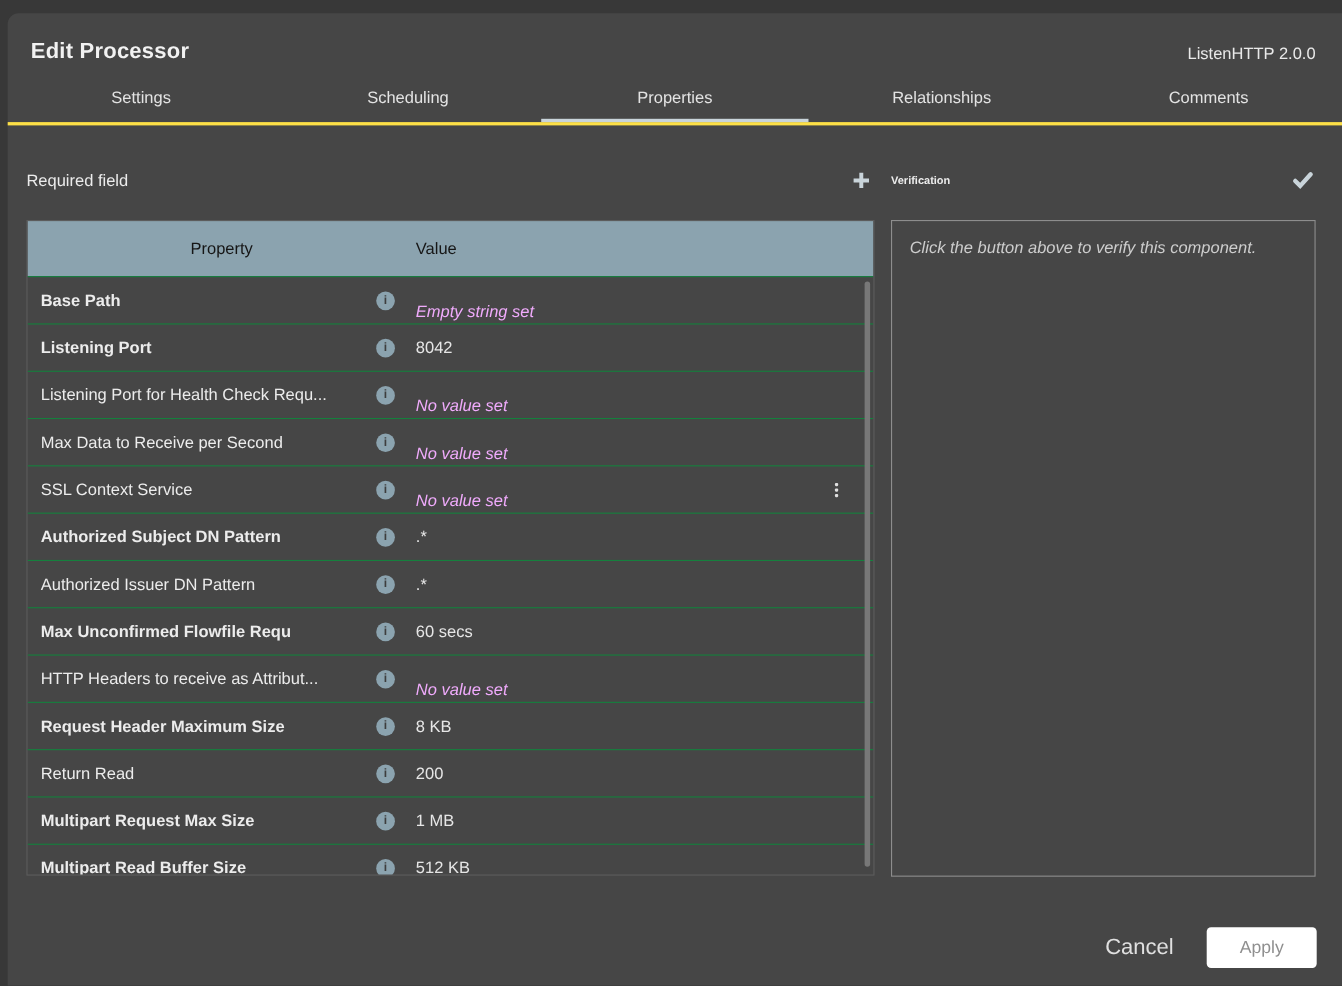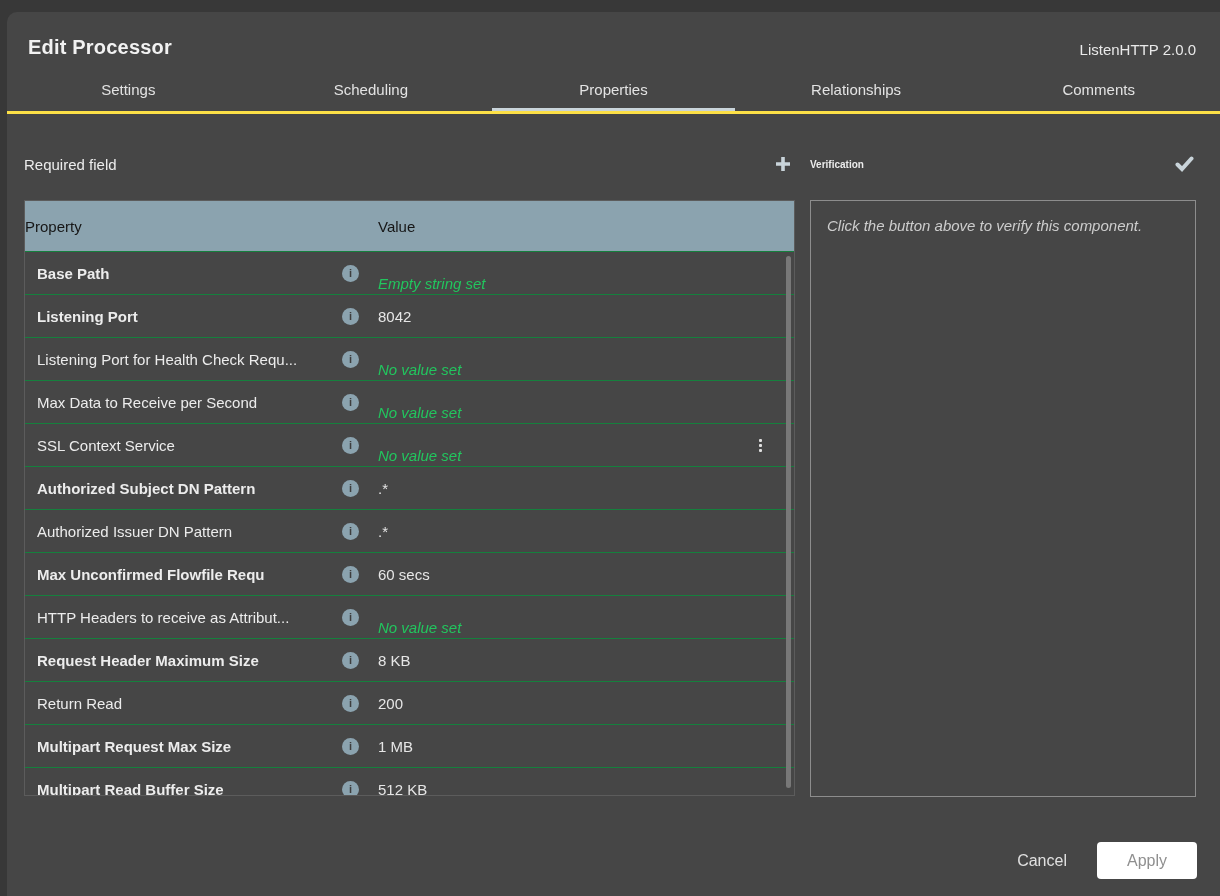--- a/index.html
+++ b/index.html
@@ -65,21 +65,21 @@
     border: 1px solid #5c5c5c;
     overflow: hidden;
   }
   .prop-table-header {
     display: flex; align-items: center;
     height: 50px;
     background: #8ba3af;
     color: #161616;
     font-size: 15px; font-weight: 500;
   }
-  .col-prop-head { width: 353px; }
+  .col-prop-head { width: 353px; text-align: center; }
   .col-value-head { }
   .prop-row {
     display: flex; align-items: center;
     height: 43px;
     border-top: 1px solid #15803d;
     font-size: 15px;
     cursor: pointer;
   }
   .prop-name {
     width: 317px; padding-left: 12px;
@@ -93,21 +93,21 @@
     background: #8ba3af; color: #3e3e3e;
     font-size: 11px; font-weight: 800; font-style: normal;
     display: flex; align-items: center; justify-content: center;
     margin-right: 2px;
   }
   .prop-value {
     margin-left: 17px;
     color: #e6e6e6;
     white-space: nowrap;
   }
-  .prop-value.placeholder { color: #22c55e; font-style: italic; margin-top: 20px; }
+  .prop-value.placeholder { color: #f0abfc; font-style: italic; margin-top: 20px; }
   .kebab {
     margin-left: auto; margin-right: 28px;
     display: flex; flex-direction: column; gap: 2px;
     cursor: pointer; padding: 4px;
   }
   .kebab i {
     width: 3px; height: 3px; border-radius: 1px;
     background: #e0e0e0; display: block;
   }
   .scroll-thumb {
@@ -127,21 +127,21 @@
     font-size: 15px; line-height: 24px;
     font-style: italic; color: #cdcdcd;
   }
   
   .footer {
     position: absolute; top: 830px; right: 35px;
     display: flex; align-items: center; gap: 24px;
   }
   .btn-cancel {
     background: none; border: none;
-    font-family: inherit; font-size: 16px; color: #e0e0e0;
+    font-family: inherit; font-size: 20px; color: #e0e0e0;
     cursor: pointer; padding: 8px 6px;
   }
   .btn-apply {
     background: #ffffff; border: none; border-radius: 4px;
     font-family: inherit; font-size: 16px; color: #8f8f8f;
     padding: 9px 30px; height: 37px;
     cursor: default;
   }
 </style>
 </head>

